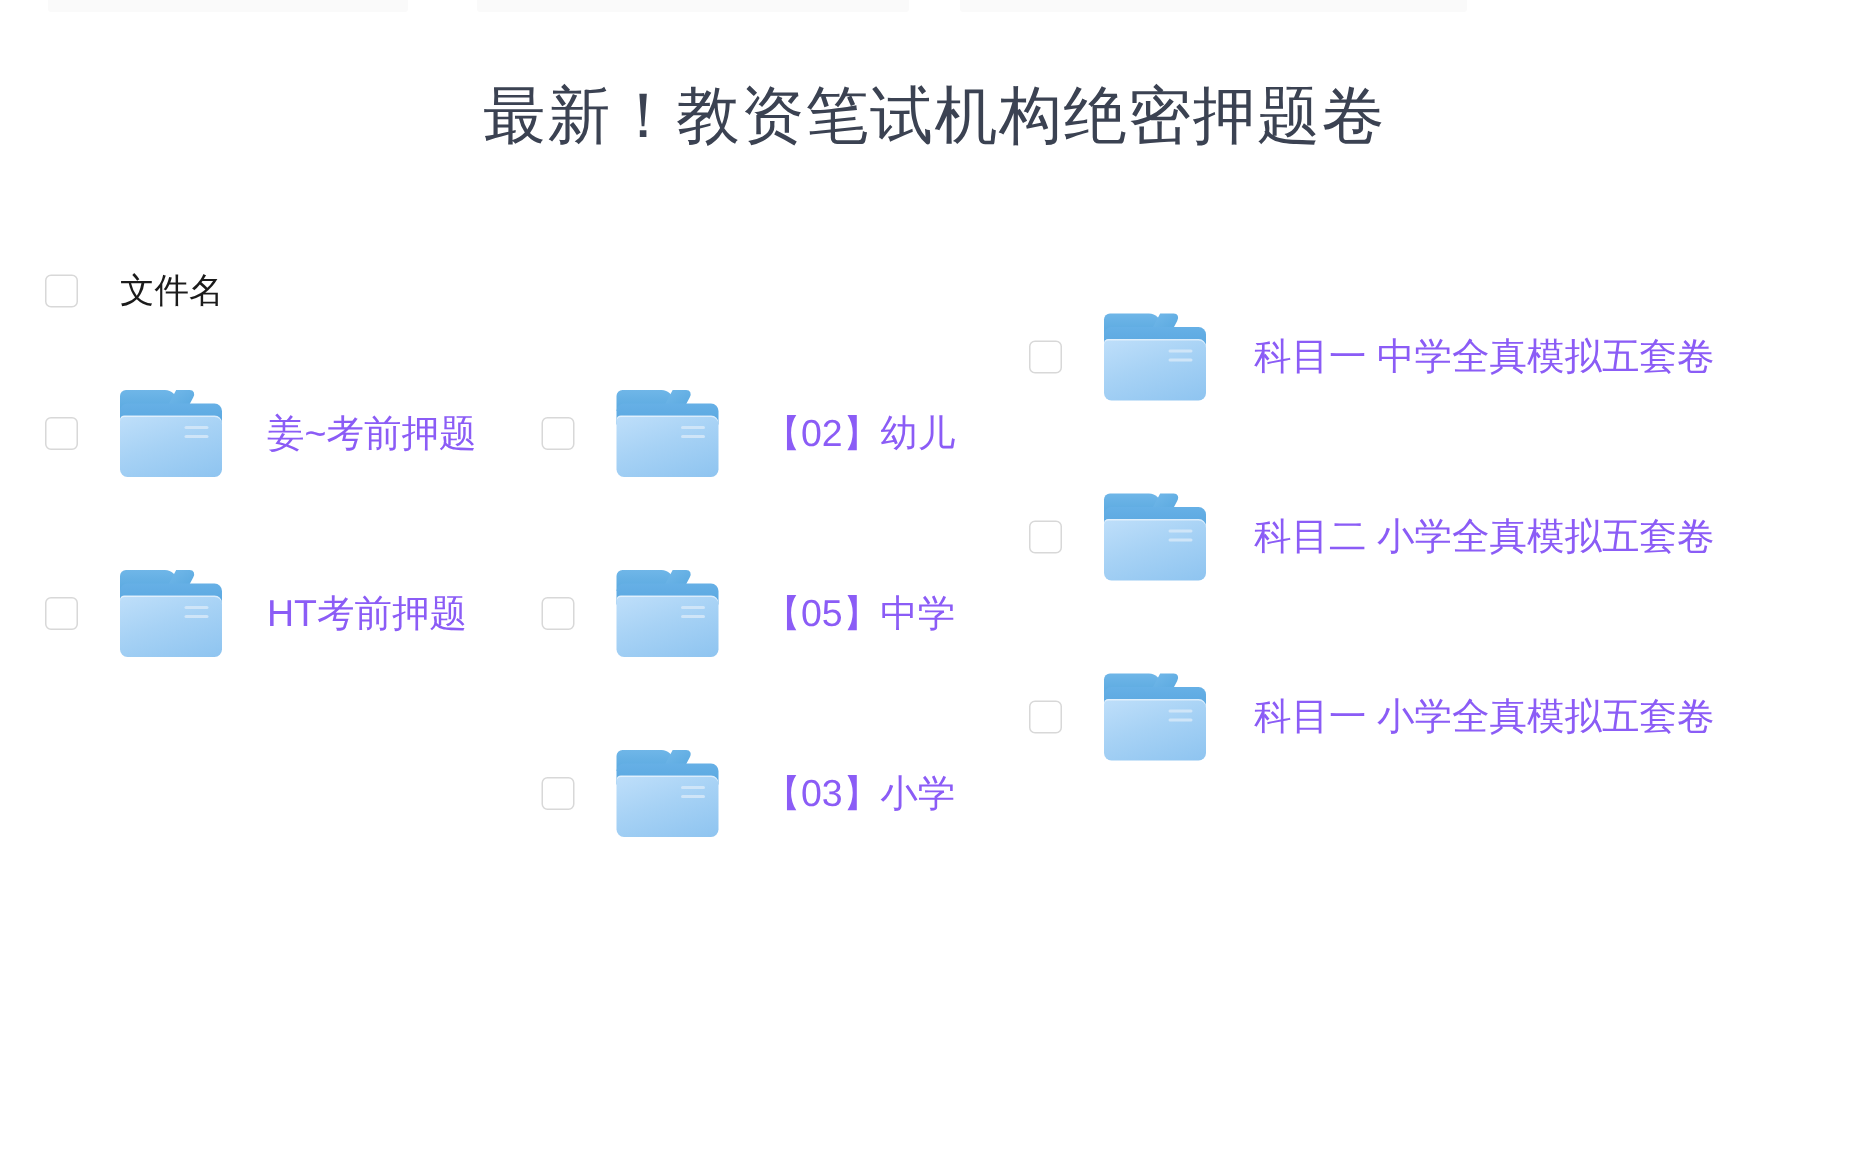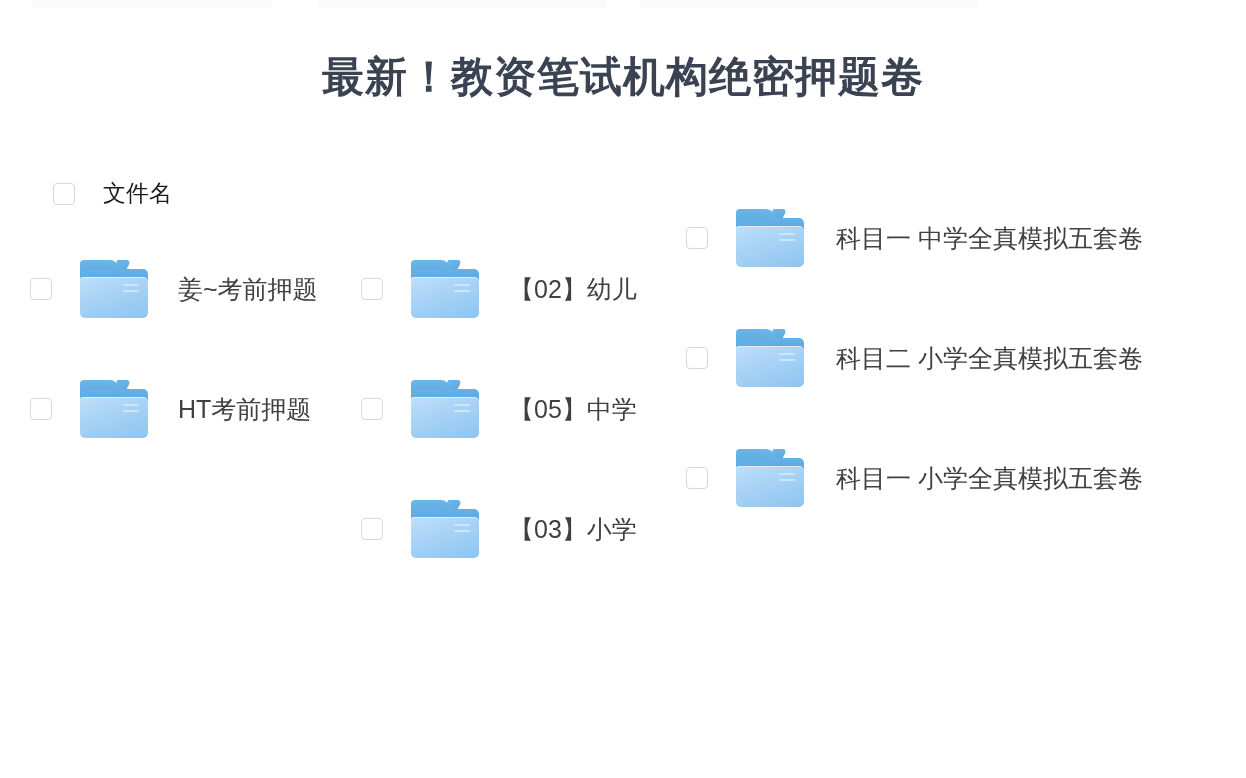--- a/index.html
+++ b/index.html
@@ -35,35 +35,34 @@
   .ghost-3 { left: 640px; width: 338px; }
 
   
   .page-title {
     position: absolute;
     top: 52px;
     left: 0;
     width: 1246px;
     text-align: center;
     font-size: 42px;
-    font-weight: bold;
+    font-weight: normal;
     color: #3b4252;
     letter-spacing: 1px;
     line-height: 1.2;
     white-space: nowrap;
   }
 
   
   .list-header {
     position: absolute;
     top: 178px;
     left: 30px;
     display: flex;
     align-items: center;
-    margin-left: 23px;
   }
   .list-header .col-label {
     margin-left: 28px;
     font-size: 23px;
     color: #1b1b1b;
     white-space: nowrap;
   }
 
   
   .cbox {
@@ -149,21 +148,21 @@
     background: #cfe5f8;
     border-radius: 1px;
   }
   .folder .line-1 { top: 24px; }
   .folder .line-2 { top: 30px; }
 
   
   .file-label {
     margin-left: 30px;
     font-size: 25px;
-    color: #404040;
+    color: #8b5cf6;
     white-space: nowrap;
     line-height: 1;
   }
   .col-3 .file-label { margin-left: 32px; }
 </style>
 </head>
 <body>
 
 <div class="top-ghosts">
   <div class="ghost-bar ghost-1"></div>

